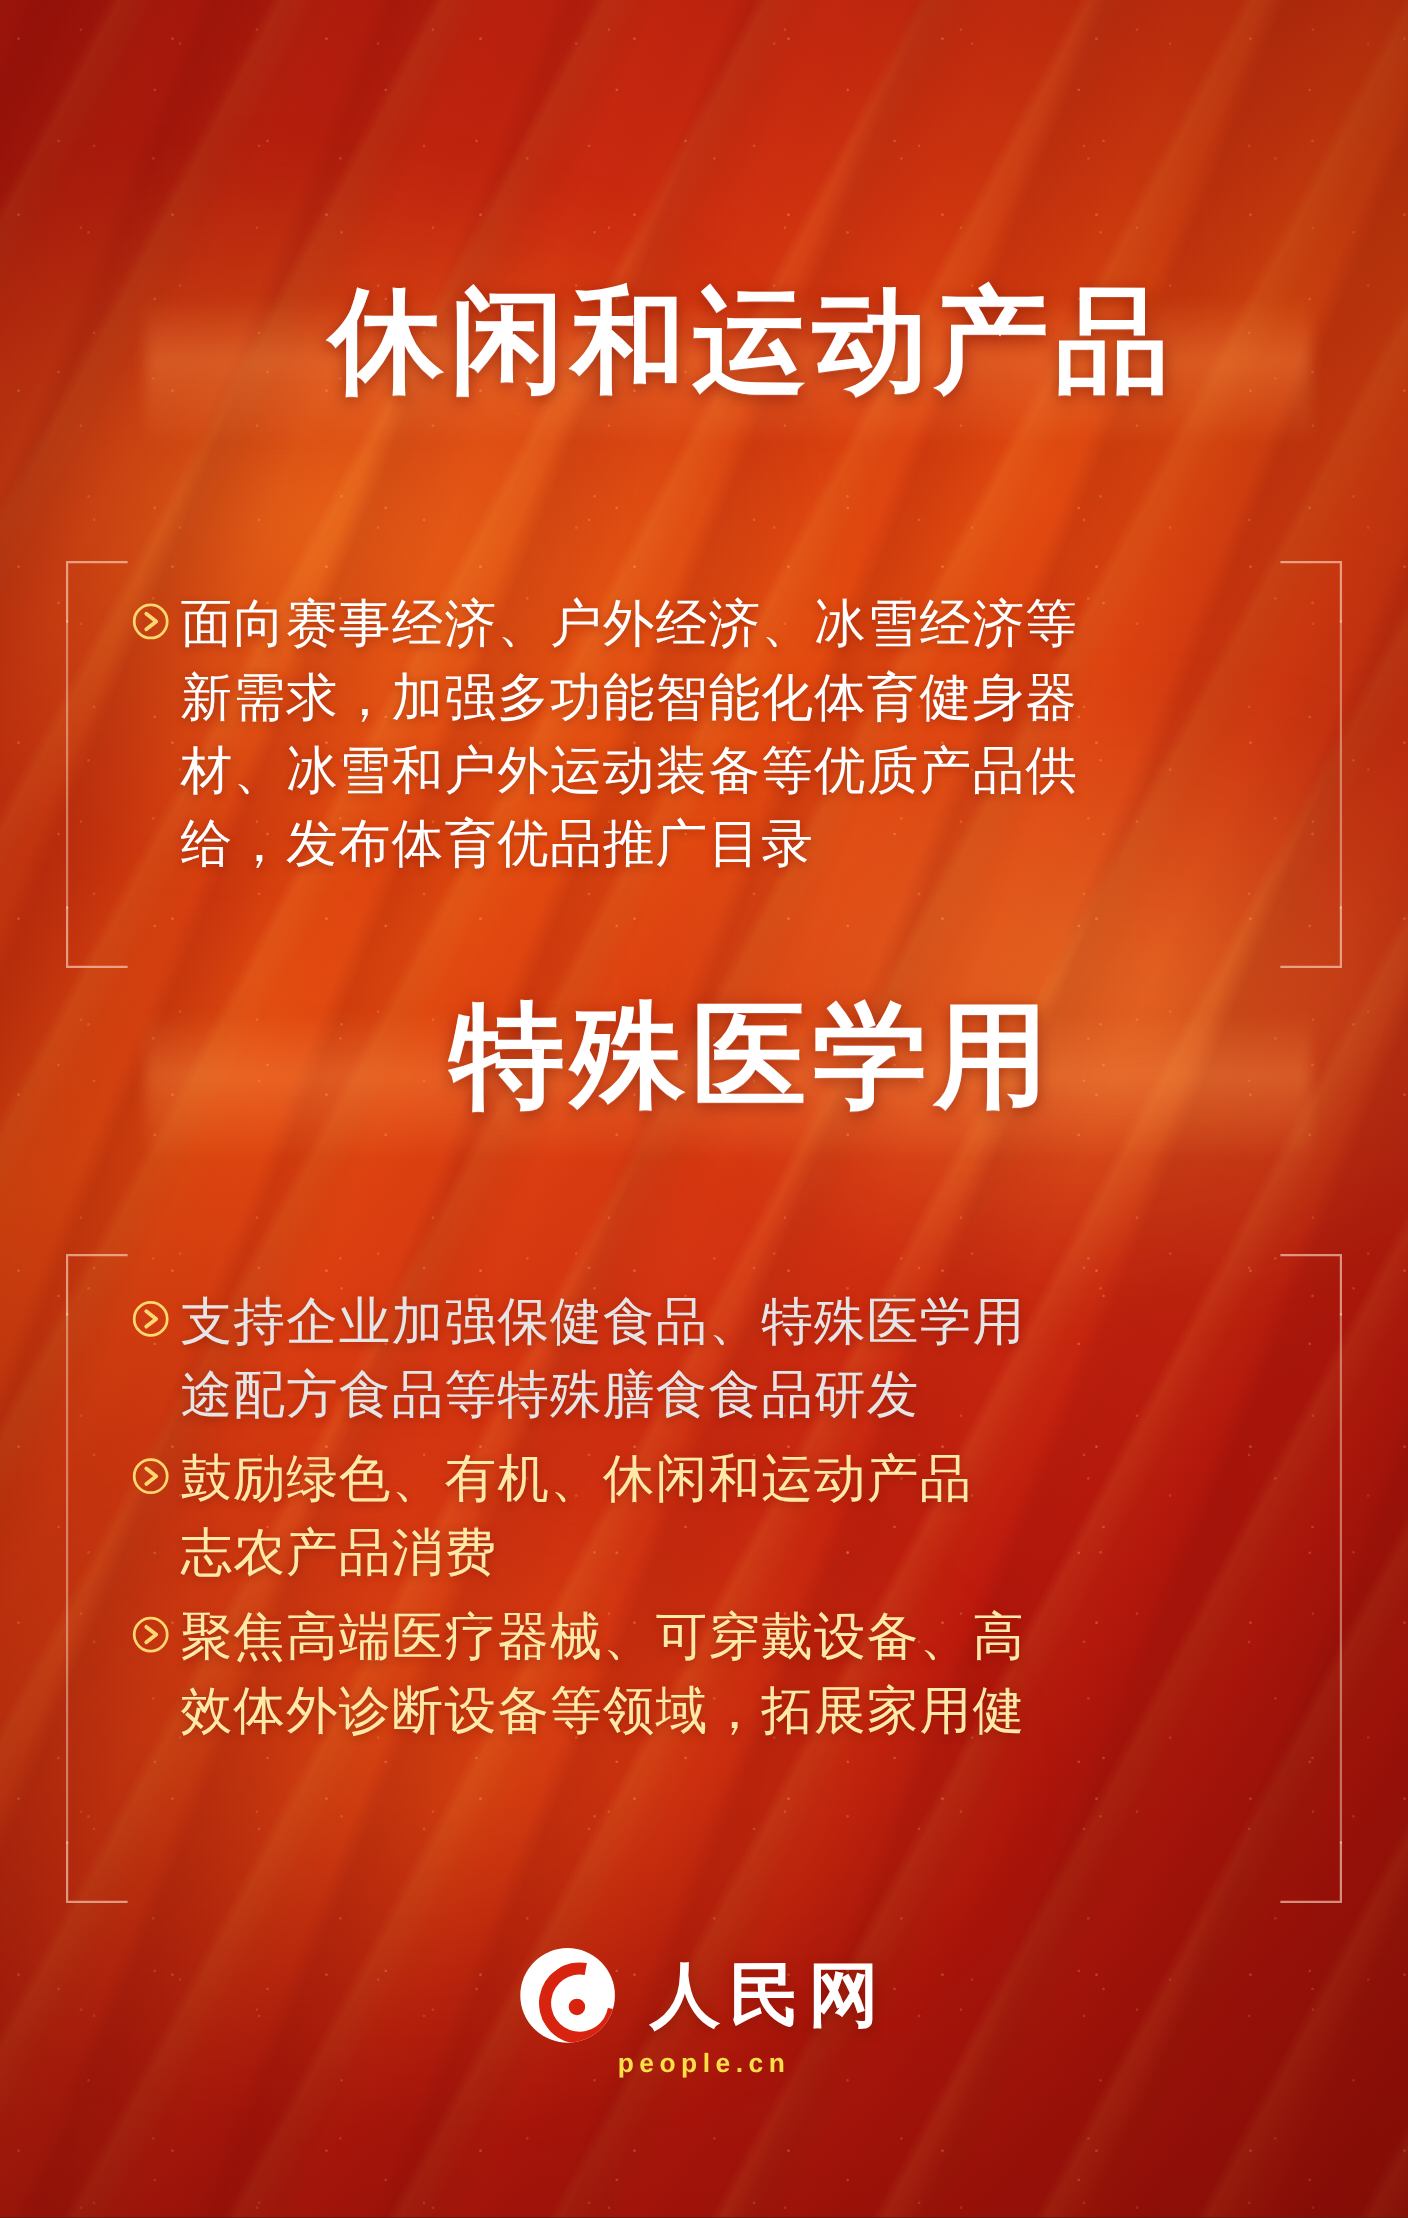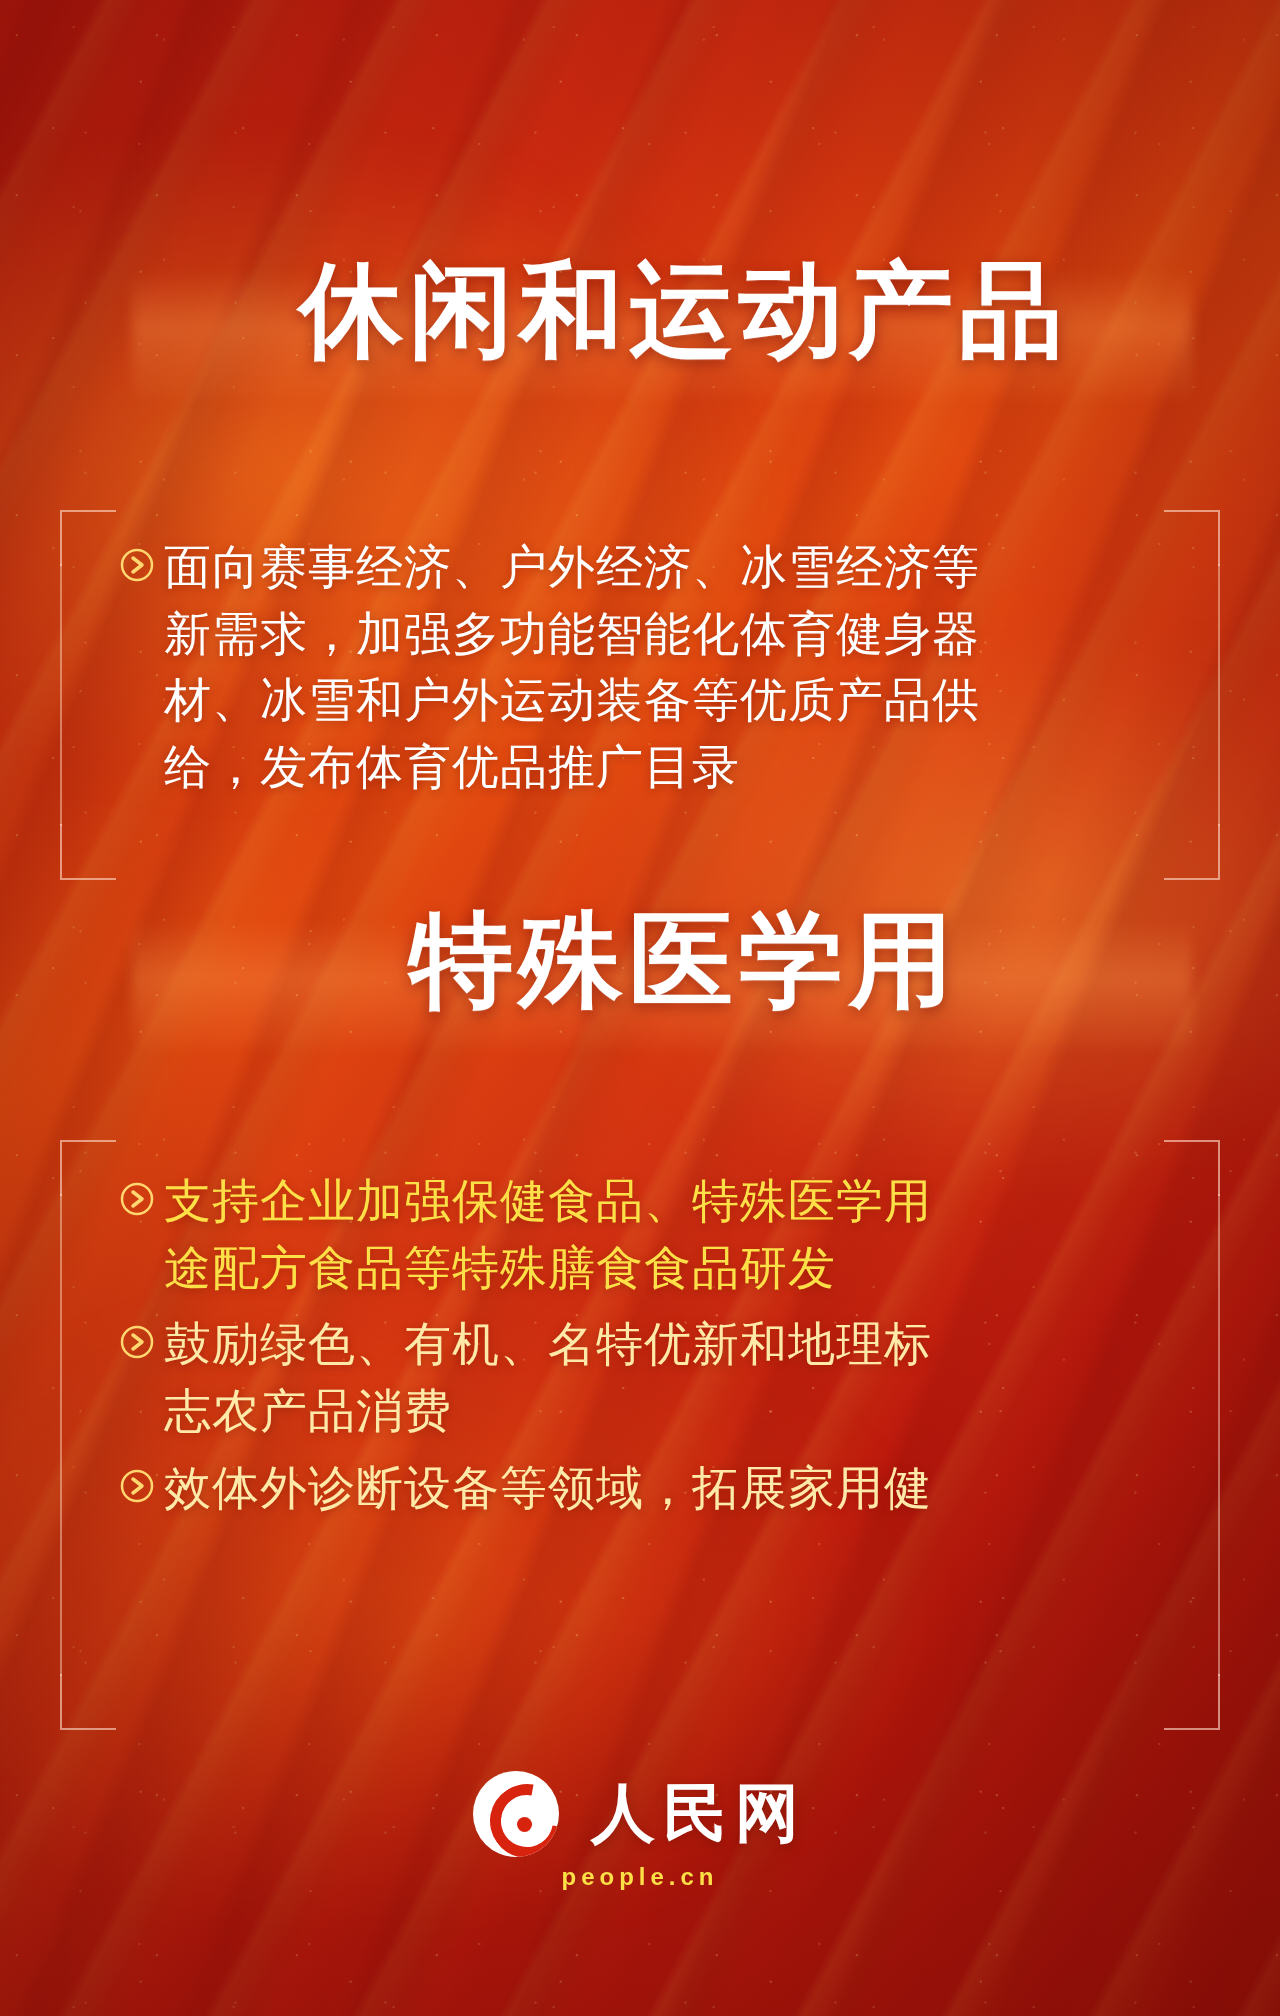--- a/index.html
+++ b/index.html
@@ -186,21 +186,21 @@
   }
   .bullet svg { display: block; }
   .para {
     color: #ffe9a8;
     font-size: 47px;
     line-height: 1.42;
     letter-spacing: 1px;
     text-shadow: 0 2px 8px rgba(120,20,5,0.45);
   }
   .para.white { color: #ffffff; }
-  .para.pale { color: #fde047; }
+  .para.pale { color: #e5e5e5; }
 
   
   .logo-wrap {
     position: absolute;
     left: 0;
     width: 100%;
     display: flex;
     flex-direction: column;
     align-items: center;
   }
@@ -330,33 +330,34 @@
         </div>
 
         <div class="bullet-row">
           <span class="bullet">
             <svg width="34" height="34" viewBox="0 0 34 34">
               <circle cx="17" cy="17" r="15" fill="none" stroke="#ffd770" stroke-width="2.5"></circle>
               <path d="M13 10 L22 17 L13 24" fill="none" stroke="#ffd770" stroke-width="3.5" stroke-linecap="round" stroke-linejoin="round"></path>
             </svg>
           </span>
           <div>
-            <div class="para">鼓励绿色、有机、名特优新和地理标</div>
+            <div class="para">鼓励绿色、有机、休闲和运动产品</div>
             <div class="para">志农产品消费</div>
           </div>
         </div>
 
         <div class="bullet-row">
           <span class="bullet">
             <svg width="34" height="34" viewBox="0 0 34 34">
               <circle cx="17" cy="17" r="15" fill="none" stroke="#ffd770" stroke-width="2.5"></circle>
               <path d="M13 10 L22 17 L13 24" fill="none" stroke="#ffd770" stroke-width="3.5" stroke-linecap="round" stroke-linejoin="round"></path>
             </svg>
           </span>
           <div>
+            <div class="para">聚焦高端医疗器械、可穿戴设备、高</div>
             <div class="para">效体外诊断设备等领域，拓展家用健</div>
           </div>
         </div>
 
       </div>
     </div>
 
     <div class="logo-wrap" style="top:1770px;">
       <div class="logo-row">
         <div class="logo-mark"></div>

